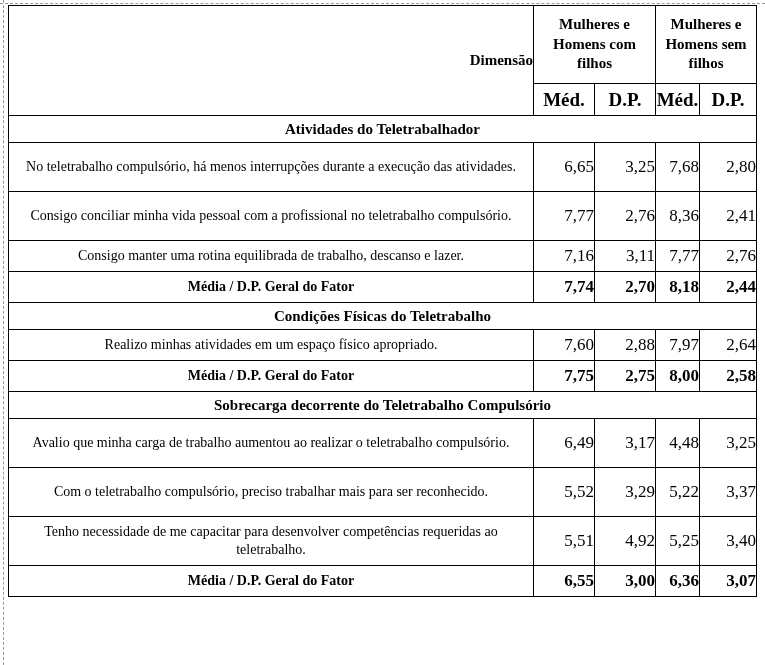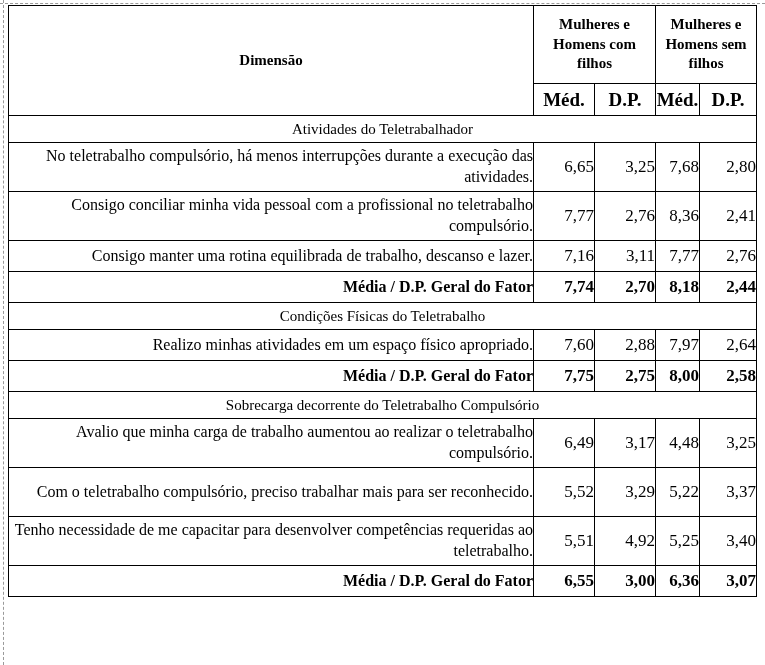--- a/index.html
+++ b/index.html
@@ -59,54 +59,54 @@
   
   col.c-dim { width: 525px; }
   col.c-m1  { width: 61px; }
   col.c-d1  { width: 61px; }
   col.c-m2  { width: 44px; }
   col.c-d2  { width: 57px; }
 
   
   th.dim-head {
     font-weight: bold;
-    text-align: center;
+    text-align: right;
     font-size: 15px;
     height: 108px;
   }
   th.grp-head {
     font-weight: bold;
     text-align: center;
     font-size: 15px;
     line-height: 1.3;
     height: 77px;
     padding: 0 3px;
   }
   th.sub-head {
     font-weight: bold;
     text-align: center;
     font-size: 19px;
     height: 31px;
   }
 
   
   td.section-head {
-    font-weight: normal;
+    font-weight: bold;
     text-align: center;
     font-size: 15px;
     height: 26px;
     padding: 2px 0;
     margin-left: 43px;
   }
 
   
   td.stmt {
-    text-align: right;
+    text-align: center;
     padding: 6px 7px 6px 7px;
-    font-size: 16px;
+    font-size: 14px;
     line-height: 1.3;
   }
   td.stmt.tall { height: 48px; }
   td.stmt.short { height: 30px; }
 
   td.num {
     text-align: right;
     font-size: 17px;
   }
 

